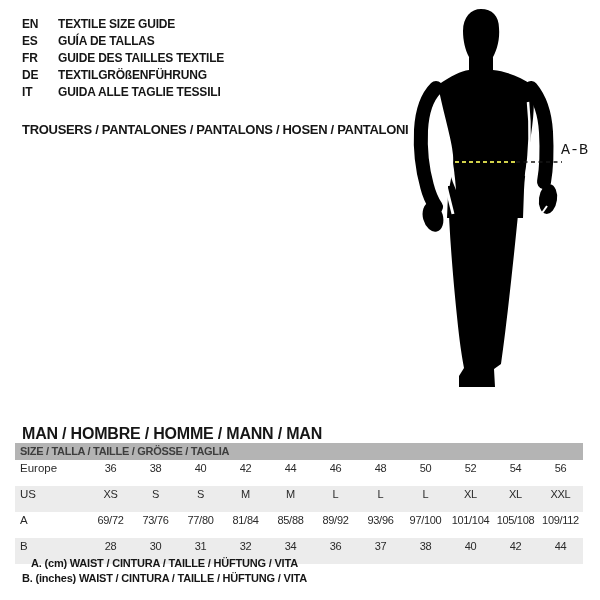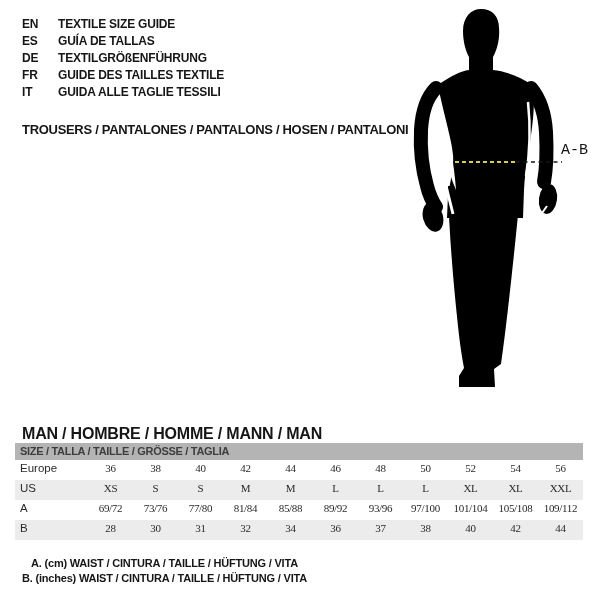--- a/index.html
+++ b/index.html
@@ -15,48 +15,48 @@
   .garment-title{position:absolute;left:22px;top:122px;font-size:13px;font-weight:700;letter-spacing:-0.3px;}
   .section-title{position:absolute;left:22px;top:425px;font-size:16px;font-weight:700;letter-spacing:-0.2px;}
   
   .figure{position:absolute;left:385px;top:0;width:215px;height:412px;}
   .figure svg{position:absolute;left:0;top:0;}
   .ab-label{position:absolute;left:176px;top:144px;font-size:15px;line-height:13px;letter-spacing:0;font-family:Liberation Mono, monospace;}
   
   .size-table{position:absolute;left:15px;top:443px;width:568px;}
   .thead{height:17px;line-height:17px;padding-left:5px;font-size:11px;font-weight:700;
          letter-spacing:-0.3px;color:#3d3d3d;box-sizing:border-box;}
-  .trow{display:flex;height:20px;line-height:17px;font-size:11px;color:#2a2a2a;}
+  .trow{display:flex;height:26px;line-height:17px;font-size:11px;color:#2a2a2a;}
   .trow .rlabel{width:73px;padding-left:5px;box-sizing:border-box;font-size:11.5px;}
-  .trow .cell{width:45px;text-align:center;letter-spacing:-0.3px;font-family:Liberation Serif, serif;}
+  .trow .cell{width:45px;text-align:center;letter-spacing:-0.3px;}
   
   .notes{position:absolute;left:22px;top:556px;}
   .note-line{height:15px;line-height:15px;font-size:11px;font-weight:700;letter-spacing:-0.2px;text-align:center;}
 </style>
 </head>
 <body>
 
 <div class="canvas">
 
   <div class="lang-list">
     <div class="lang-row">
       <span class="code">EN</span>
       <span>TEXTILE SIZE GUIDE</span>
     </div>
     <div class="lang-row">
       <span class="code">ES</span>
       <span>GUÍA DE TALLAS</span>
     </div>
     <div class="lang-row">
+      <span class="code">FR</span>
+      <span>GUIDE DES TAILLES TEXTILE</span>
+    </div>
+    <div class="lang-row">
       <span class="code">DE</span>
       <span>TEXTILGRÖßENFÜHRUNG</span>
-    </div>
-    <div class="lang-row">
-      <span class="code">FR</span>
-      <span>GUIDE DES TAILLES TEXTILE</span>
     </div>
     <div class="lang-row">
       <span class="code">IT</span>
       <span>GUIDA ALLE TAGLIE TESSILI</span>
     </div>
   </div>
 
   <div class="garment-title">TROUSERS / PANTALONES / PANTALONS / HOSEN / PANTALONI</div>
 
   <div class="figure">

